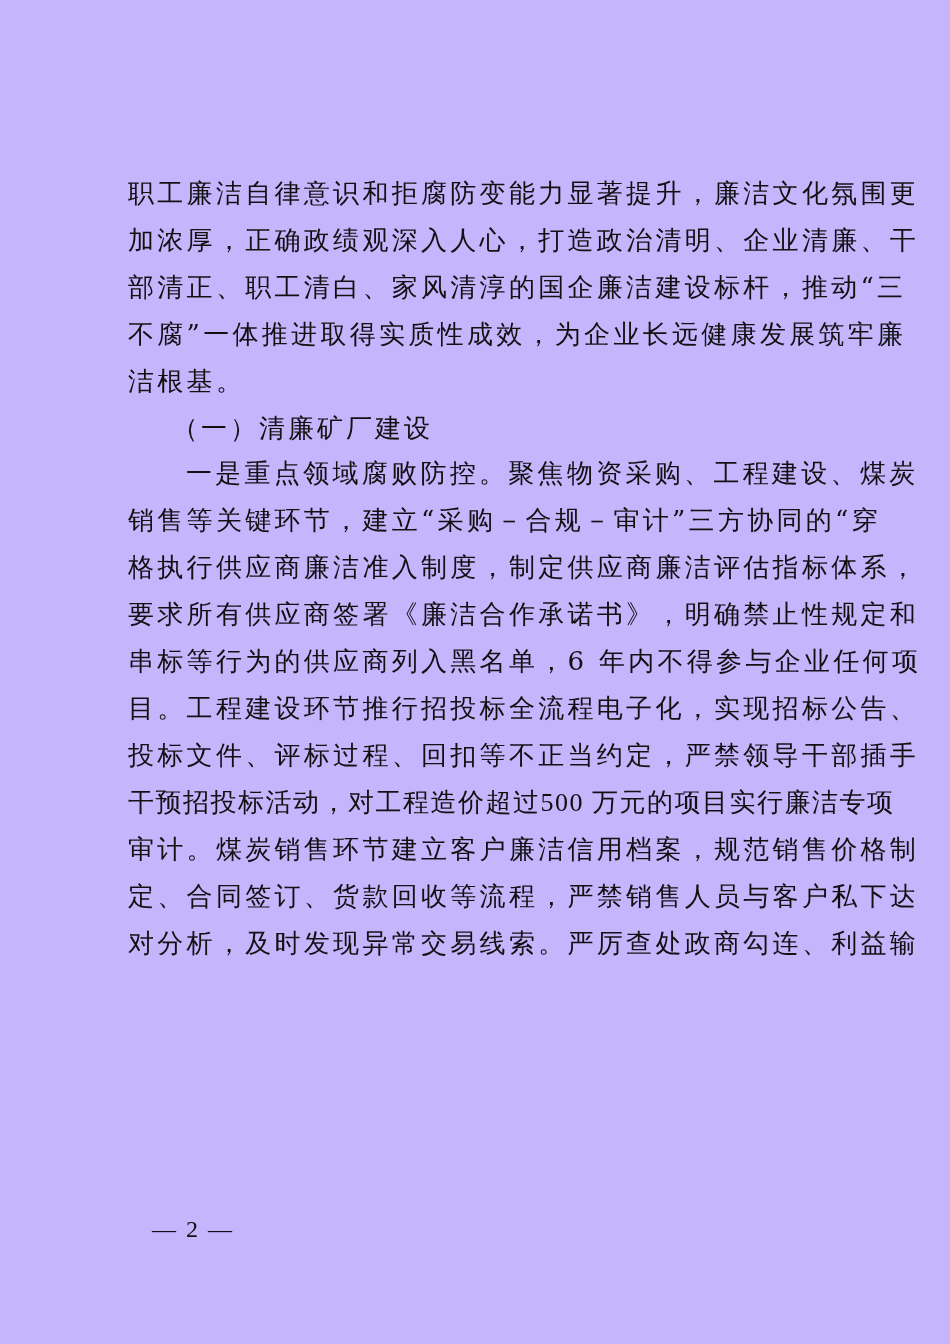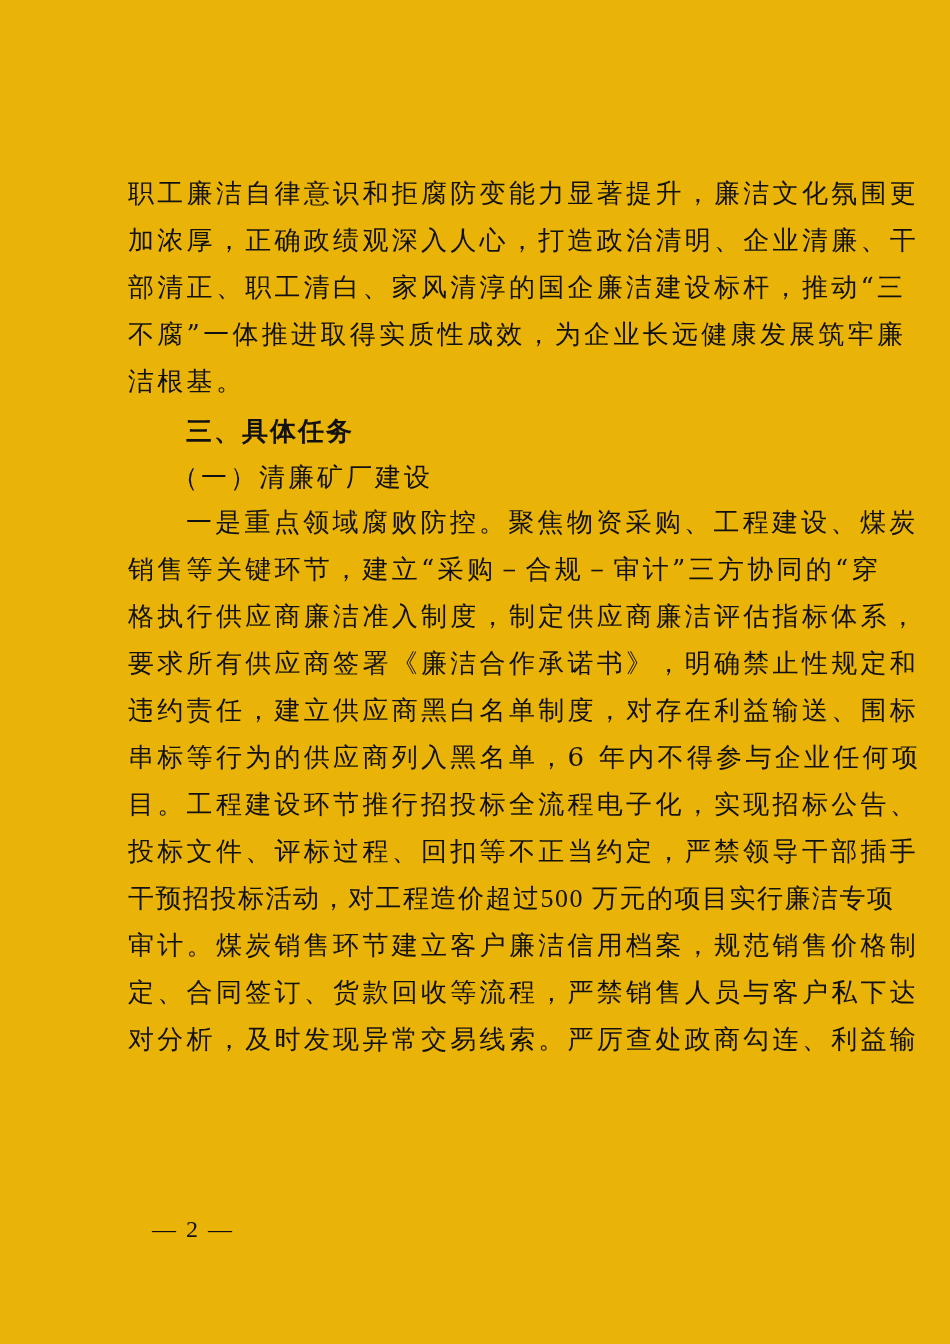--- a/index.html
+++ b/index.html
@@ -13,21 +13,21 @@
     position: relative;
     overflow: hidden;
     color: #111111;
     font-family: "DejaVu Serif", "Liberation Serif", serif;
   }
   .page {
     position: absolute;
     left: 0; top: 0;
     width: 950px;
     height: 1344px;
-    background: #eab308;
+    background: #c4b5fd;
   }
   .body-text {
     position: absolute;
     left: 128px;
     top: 170px;
     width: 708px;
   }
   .line {
     height: 47px;
     line-height: 47px;
@@ -73,30 +73,28 @@
   <div class="body-text">
 
     <div>
       <div class="line justify">职工廉洁自律意识和拒腐防变能力显著提升，廉洁文化氛围更</div>
       <div class="line justify">加浓厚，正确政绩观深入人心，打造政治清明、企业清廉、干</div>
       <div class="line justify">部清正、职工清白、家风清淳的国企廉洁建设标杆，推动“三</div>
       <div class="line justify">不腐”一体推进取得实质性成效，为企业长远健康发展筑牢廉</div>
       <div class="line">洁根基。</div>
     </div>
 
-    <div class="line indent heading">三、具体任务</div>
 
     <div class="line indent subheading" style="padding-left:44px;">（一）清廉矿厂建设</div>
 
     <div>
       <div class="line justify indent">一是重点领域腐败防控。聚焦物资采购、工程建设、煤炭</div>
       <div class="line justify">销售等关键环节，建立“采购－合规－审计”三方协同的“穿</div>
       <div class="line justify">格执行供应商廉洁准入制度，制定供应商廉洁评估指标体系，</div>
       <div class="line justify">要求所有供应商签署《廉洁合作承诺书》，明确禁止性规定和</div>
-      <div class="line justify">违约责任，建立供应商黑白名单制度，对存在利益输送、围标</div>
       <div class="line justify">串标等行为的供应商列入黑名单，6 年内不得参与企业任何项</div>
       <div class="line justify">目。工程建设环节推行招投标全流程电子化，实现招标公告、</div>
       <div class="line justify">投标文件、评标过程、回扣等不正当约定，严禁领导干部插手</div>
       <div class="line justify" style="letter-spacing:1.5px;font-family:Liberation Serif, serif;">干预招投标活动，对工程造价超过500 万元的项目实行廉洁专项</div>
       <div class="line justify">审计。煤炭销售环节建立客户廉洁信用档案，规范销售价格制</div>
       <div class="line justify">定、合同签订、货款回收等流程，严禁销售人员与客户私下达</div>
       <div class="line justify">对分析，及时发现异常交易线索。严厉查处政商勾连、利益输</div>
     </div>
 
   </div>

